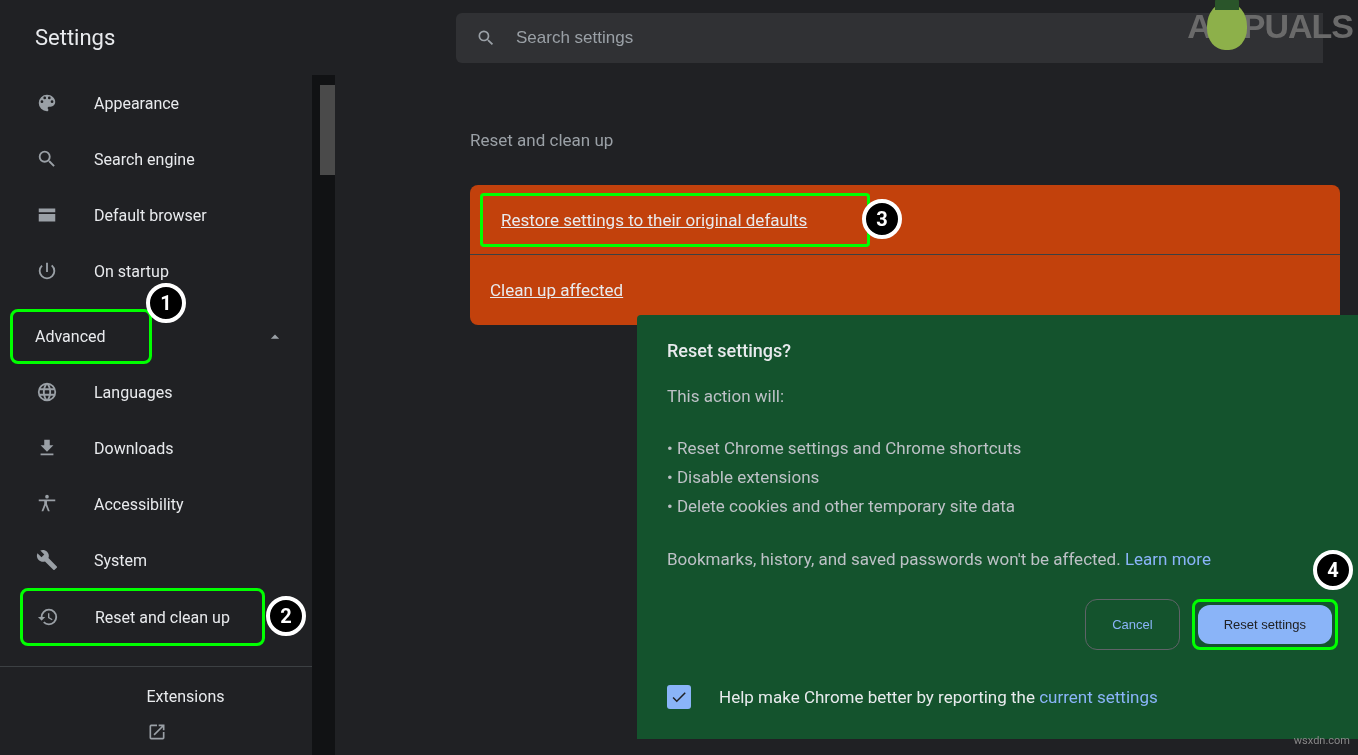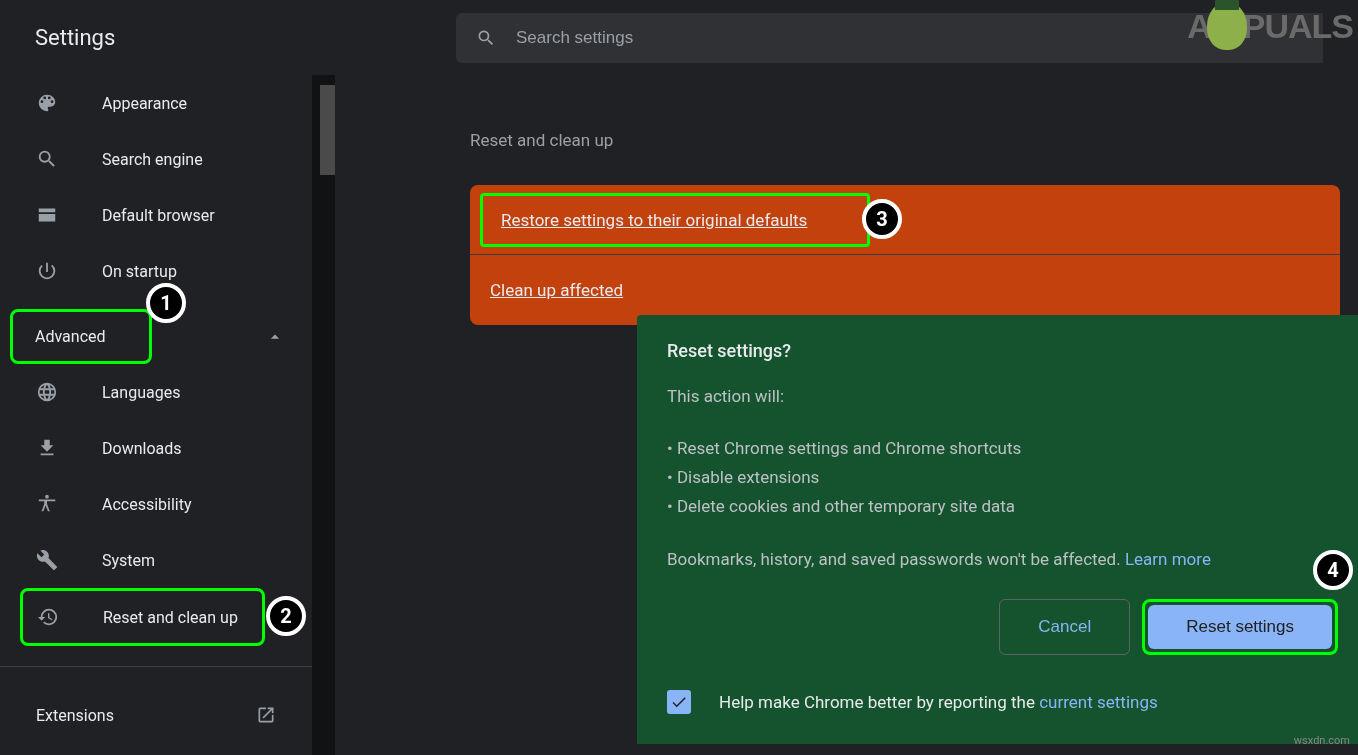--- a/index.html
+++ b/index.html
@@ -83,21 +83,20 @@
   width: 335px;
   padding: 0;
 }
 .sidebar-item {
   display: flex;
   align-items: center;
   height: 56px;
   padding-left: 36px;
   cursor: pointer;
   position: relative;
-  gap: 8px;
 }
 .sidebar-item .icon {
   width: 22px;
   height: 22px;
   display: flex;
   align-items: center;
   justify-content: center;
   margin-right: 36px;
   fill: #9aa0a6;
   color: #9aa0a6;
@@ -245,23 +244,23 @@
 }
 .dialog-buttons {
   display: flex;
   gap: 12px;
   justify-content: flex-end;
   margin-top: 30px;
   padding-right: 20px;
   position: relative;
 }
 .btn {
-  padding: 12px 38px;
-  border-radius: 6px;
-  font-size: 17px;
+  padding: 12px 26px;
+  border-radius: 12px;
+  font-size: 13px;
   cursor: pointer;
   border: none;
 }
 .btn-cancel {
   background: transparent;
   border: 1px solid #5f6368;
   color: #8ab4f8;
 }
 .btn-reset {
   background: #8ab4f8;
@@ -442,21 +441,21 @@
                 <path d="M13 3a9 9 0 00-9 9H1l3.89 3.89.07.14L9 12H6a7 7 0 117 7c-1.93 0-3.68-.79-4.94-2.06l-1.42 1.42A8.95 8.95 0 0013 21a9 9 0 000-18zm-1 5v5l4.28 2.54.72-1.21-3.5-2.08V8H12z"></path>
               </svg>
           </span>
           <span class="label">Reset and clean up</span>
         </div>
         <div class="badge" style="top:8px; left:266px;">2</div>
       </div>
 
       <div class="divider"></div>
 
-      <div class="sidebar-item" style="padding-left:36px;">
+      <div class="sidebar-item" style="padding-left:36px;flex-direction:column;">
         <span class="label" style="flex:1;">Extensions</span>
         <span class="icon" style="margin-right:58px;">
           <svg viewBox="0 0 24 24" width="20" height="20">
               <path d="M19 19H5V5h7V3H5a2 2 0 00-2 2v14a2 2 0 002 2h14a2 2 0 002-2v-7h-2v7zM14 3v2h3.59l-9.83 9.83 1.41 1.41L19 6.41V10h2V3h-7z"></path>
             </svg>
         </span>
       </div>
 
     </div>
   </div>

